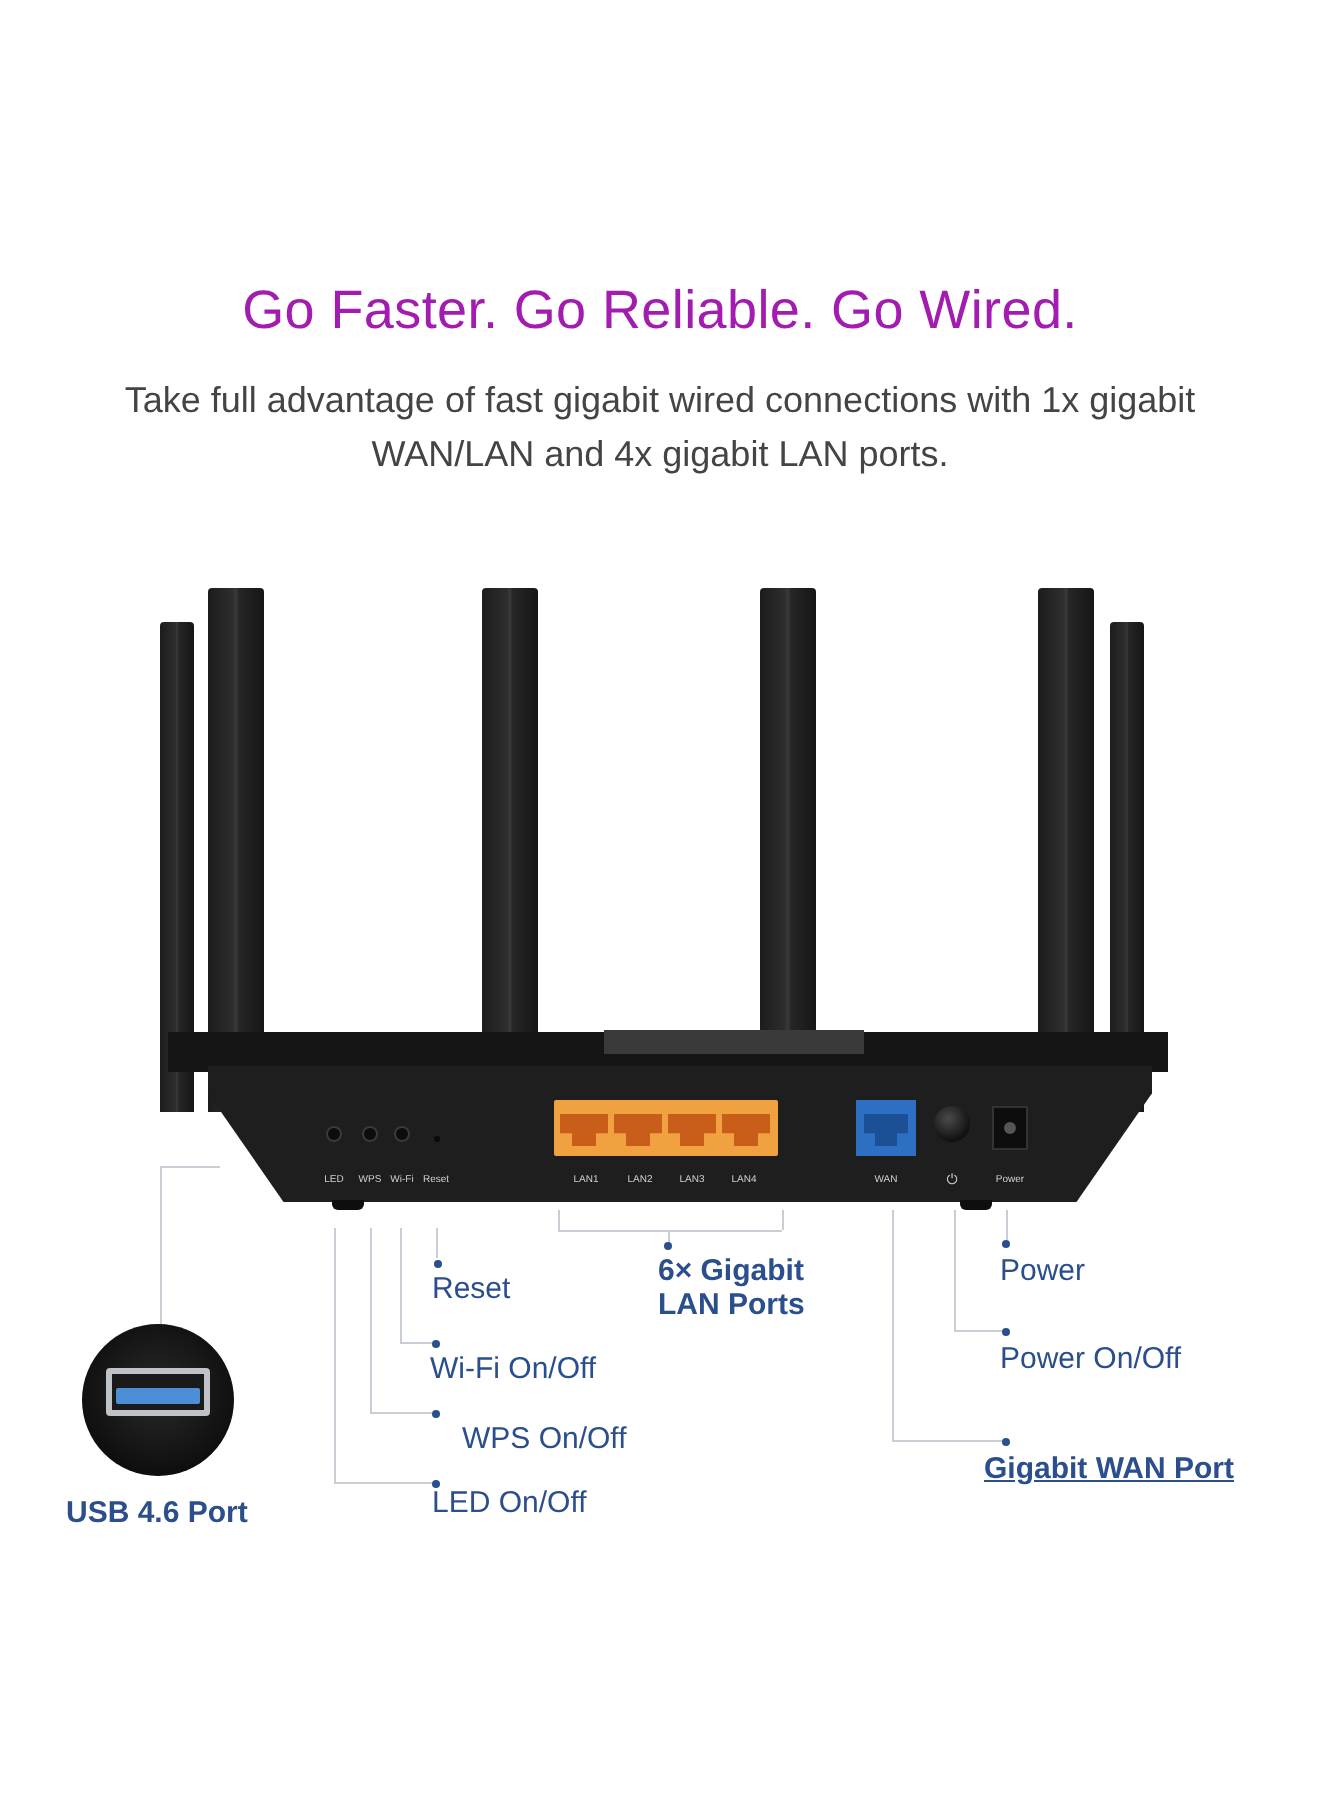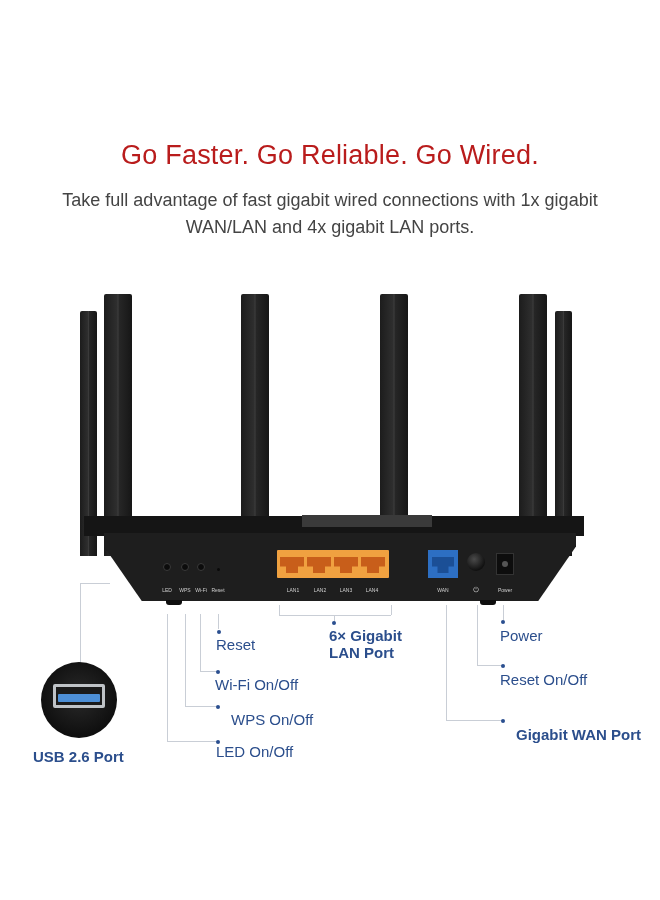--- a/index.html
+++ b/index.html
@@ -1,21 +1,21 @@
 <!DOCTYPE html>
 <html><head>
 <meta charset="utf-8">
 <style>
   * { box-sizing: border-box; margin: 0; padding: 0; }
   html, body { width: 660px; height: 900px; background: #ffffff; overflow: hidden; }
   body { position: relative; font-family: "Liberation Sans", "DejaVu Sans", sans-serif; }
 
   .headline {
     position: absolute; left: 0; top: 140px; width: 660px; text-align: center;
-    font-size: 27px; color: #b91c1c; font-weight: normal; letter-spacing: 0.2px;
+    font-size: 27px; color: #a21caf; font-weight: normal; letter-spacing: 0.2px;
   }
   .subline {
     position: absolute; left: 20px; top: 187px; width: 620px; text-align: center;
     font-size: 18px; line-height: 27px; color: #444;
   }
 
   
   .router { position: absolute; left: 0; top: 0; width: 660px; height: 900px; }
   .antenna { position: absolute; background: linear-gradient(90deg, #1c1c1c 0%, #2e2e2e 45%, #3a3a3a 50%, #262626 55%, #161616 100%); border-radius: 2px 2px 0 0; }
   .body-top { position: absolute; left: 84px; top: 516px; width: 500px; height: 20px; background: #151515; }
@@ -134,23 +134,23 @@
 
 <div class="line" style="left:446px;top:605px;width:1px;height:115px;"></div>
 <div class="line" style="left:446px;top:720px;width:56px;height:1px;"></div>
 <div class="dot" style="left:501px;top:719px;"></div>
 
 <span class="callout" style="left:216px;top:636px;">Reset</span>
 <span class="callout" style="left:215px;top:676px;">Wi-Fi On/Off</span>
 <span class="callout" style="left:231px;top:711px;">WPS On/Off</span>
 <span class="callout" style="left:216px;top:743px;">LED On/Off</span>
 <span class="callout bold" style="left:329px;top:627px;">6× Gigabit</span>
-<span class="callout bold" style="left:329px;top:644px;">LAN Port</span>
+<span class="callout bold" style="left:329px;top:644px;">LAN Ports</span>
 <span class="callout" style="left:500px;top:627px;">Power</span>
-<span class="callout" style="left:500px;top:671px;">Reset On/Off</span>
-<span class="callout bold" style="left:516px;top:726px;">Gigabit WAN Port</span>
+<span class="callout" style="left:500px;top:671px;">Power On/Off</span>
+<span class="callout bold" style="left:492px;top:726px;text-decoration:underline;">Gigabit WAN Port</span>
 
 <div class="usb-circle">
   <div class="usb-port">
       <div class="usb-tongue"></div>
     </div>
 </div>
-<span class="usb-label">USB 2.6 Port</span>
+<span class="usb-label">USB 4.6 Port</span>
 
 </body></html>

